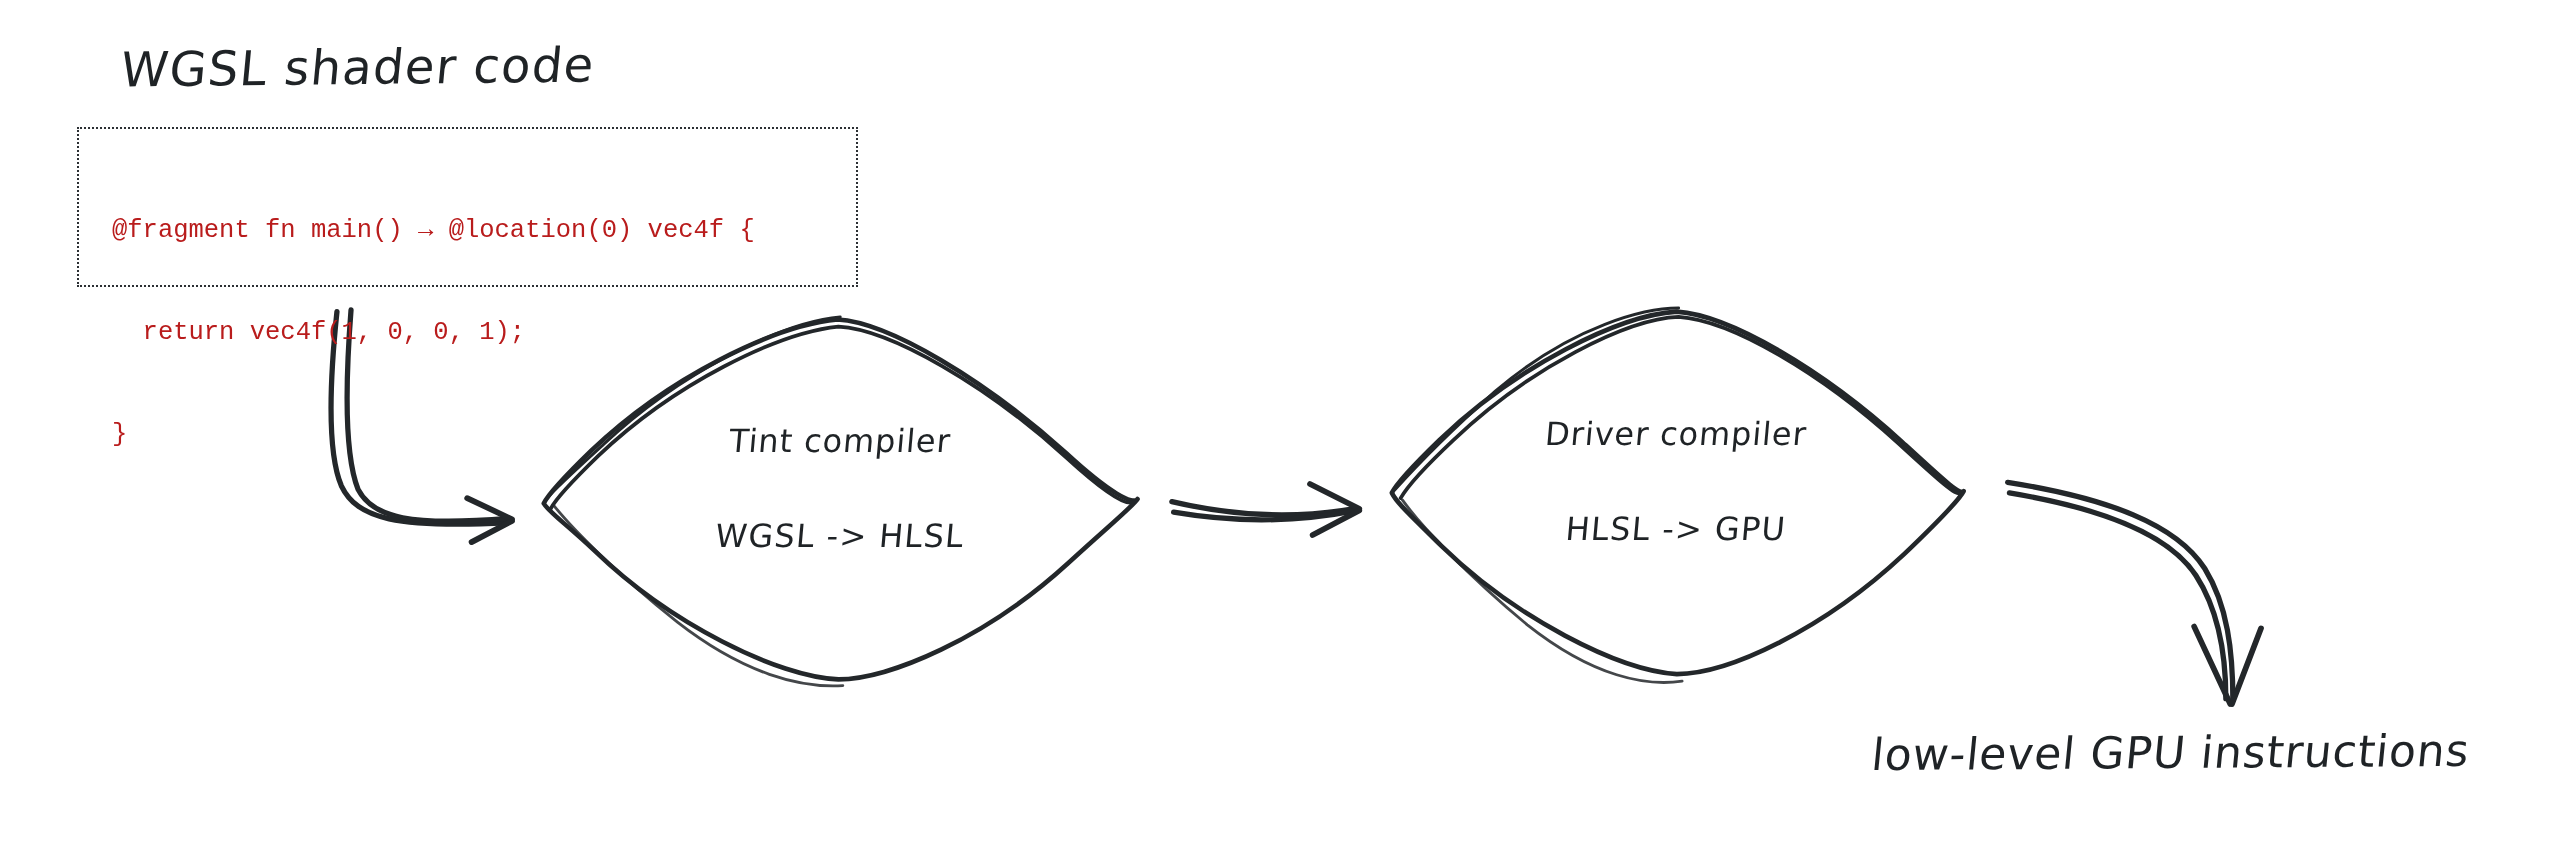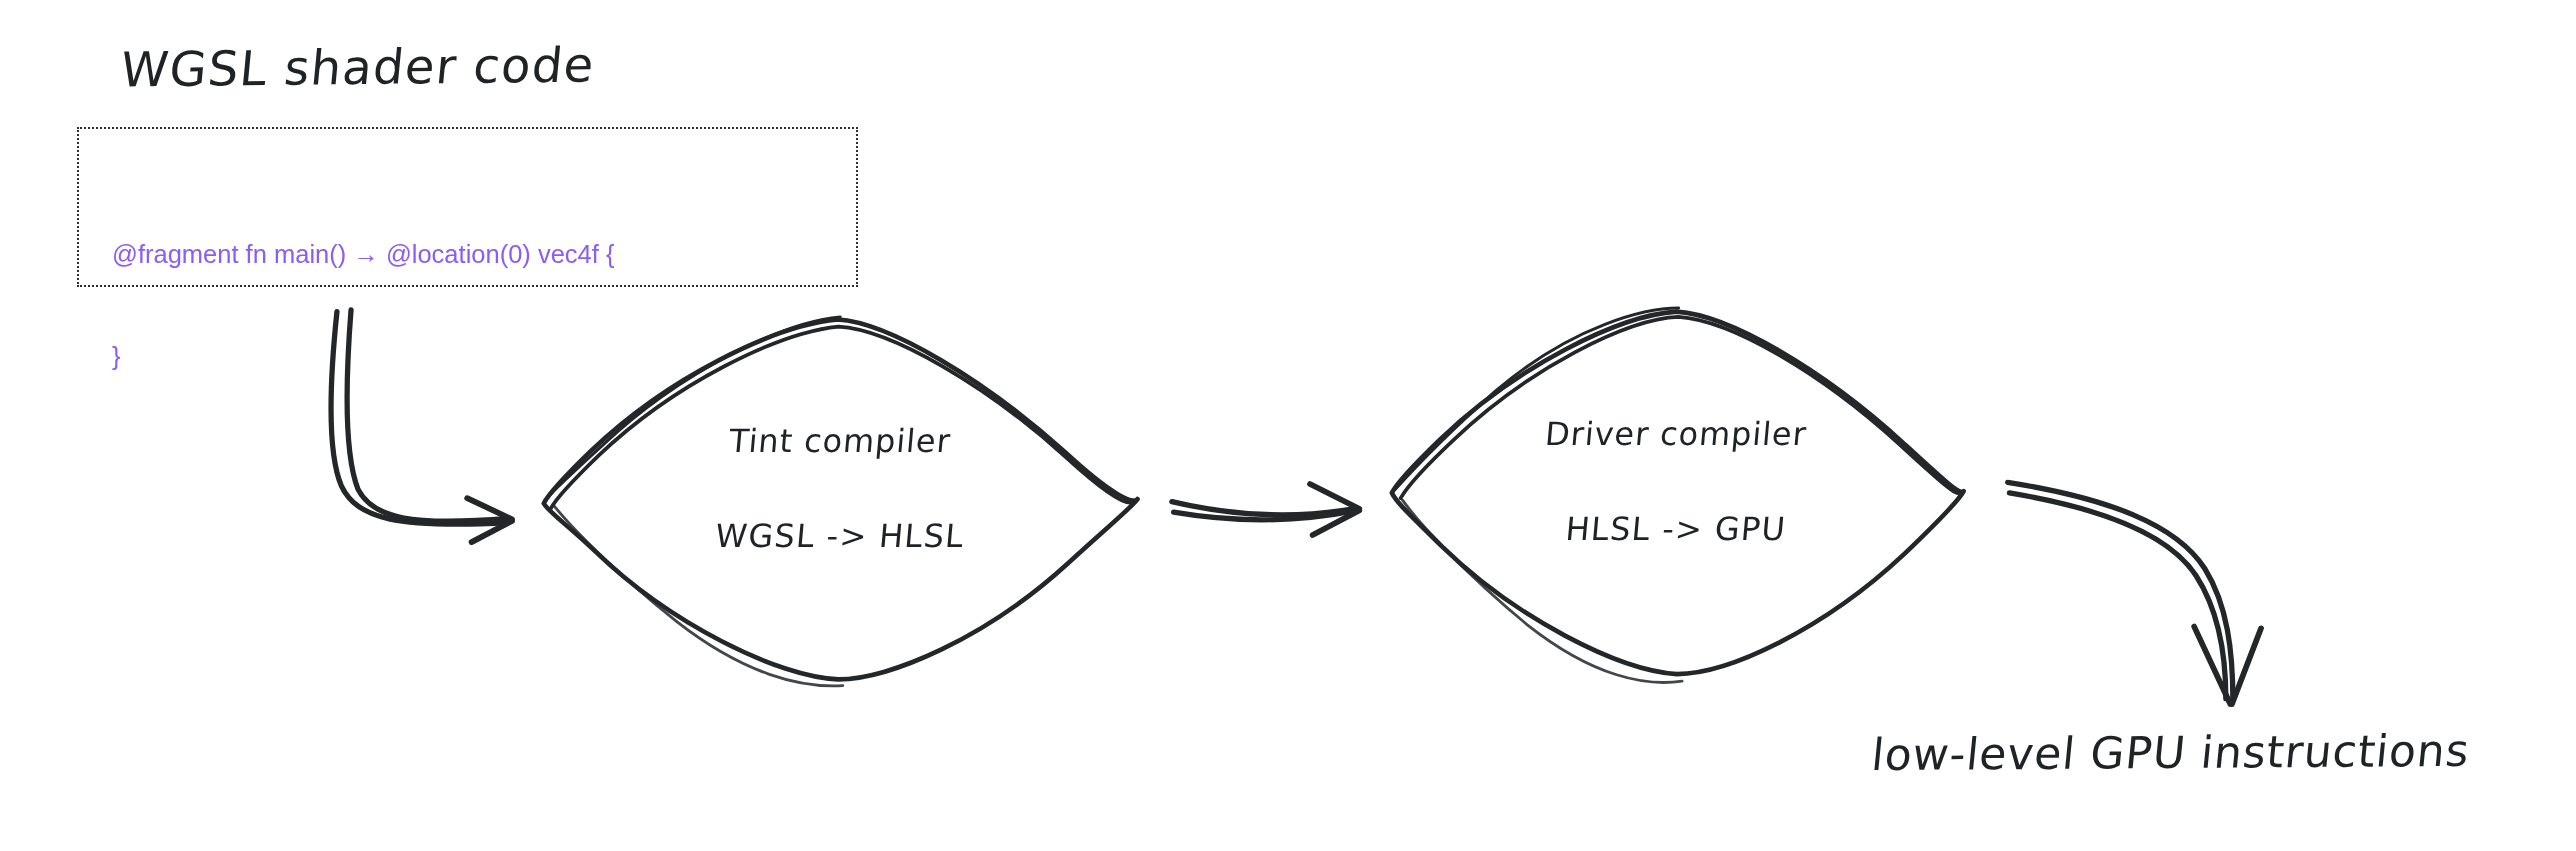--- a/index.html
+++ b/index.html
@@ -44,25 +44,25 @@
     top: 127px;
     width: 781px;
     height: 160px;
     border: 2.6px dotted #2b2f33;
     box-sizing: border-box;
     background: #ffffff;
   }
   .code-lines {
     position: absolute;
     left: 33px;
-    top: 40px;
-    font-family: Liberation Sans, sans-serif;
+    top: 17px;
+    font-family: Liberation Mono, monospace;
     font-size: 25.5px;
     line-height: 34px;
-    color: #8b5cf6;
+    color: #b91c1c;
     white-space: pre;
   }
   .code-line { white-space: pre; }
 
   
   .diamond-label {
     position: absolute;
     text-align: center;
     font-family: "DejaVu Sans", sans-serif;
     color: #1f2326;
@@ -178,20 +178,21 @@
     <path d="M 2494,712 L 2535,800" fill="none" stroke="#23272a" stroke-width="6.5" stroke-linecap="round"></path>
     <path d="M 2570,714 L 2537,800" fill="none" stroke="#23272a" stroke-width="6.5" stroke-linecap="round"></path>
   </g>
 </svg>
 
 <div class="hand-title">WGSL shader code</div>
 
 <div class="code-box">
   <div class="code-lines">
     <div class="code-line">@fragment fn main() → @location(0) vec4f {</div>
+    <div class="code-line">  return vec4f(1, 0, 0, 1);</div>
     <div class="code-line">}</div>
   </div>
 </div>
 
 <div class="diamond-label d1-title">Tint compiler</div>
 <div class="diamond-label d1-sub">WGSL -&gt; HLSL</div>
 
 <div class="diamond-label d2-title">Driver compiler</div>
 <div class="diamond-label d2-sub">HLSL -&gt; GPU</div>
 

